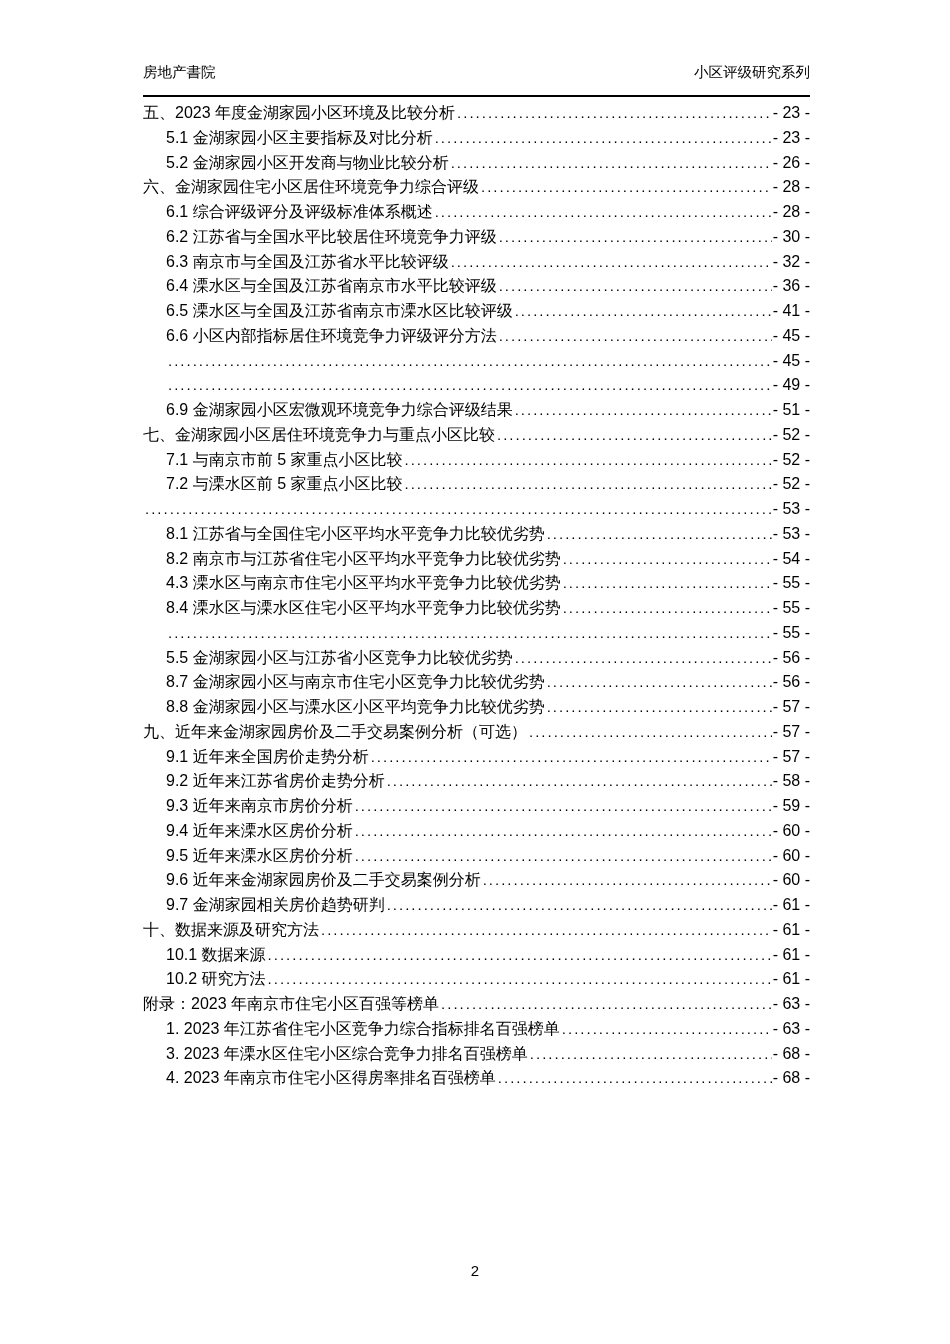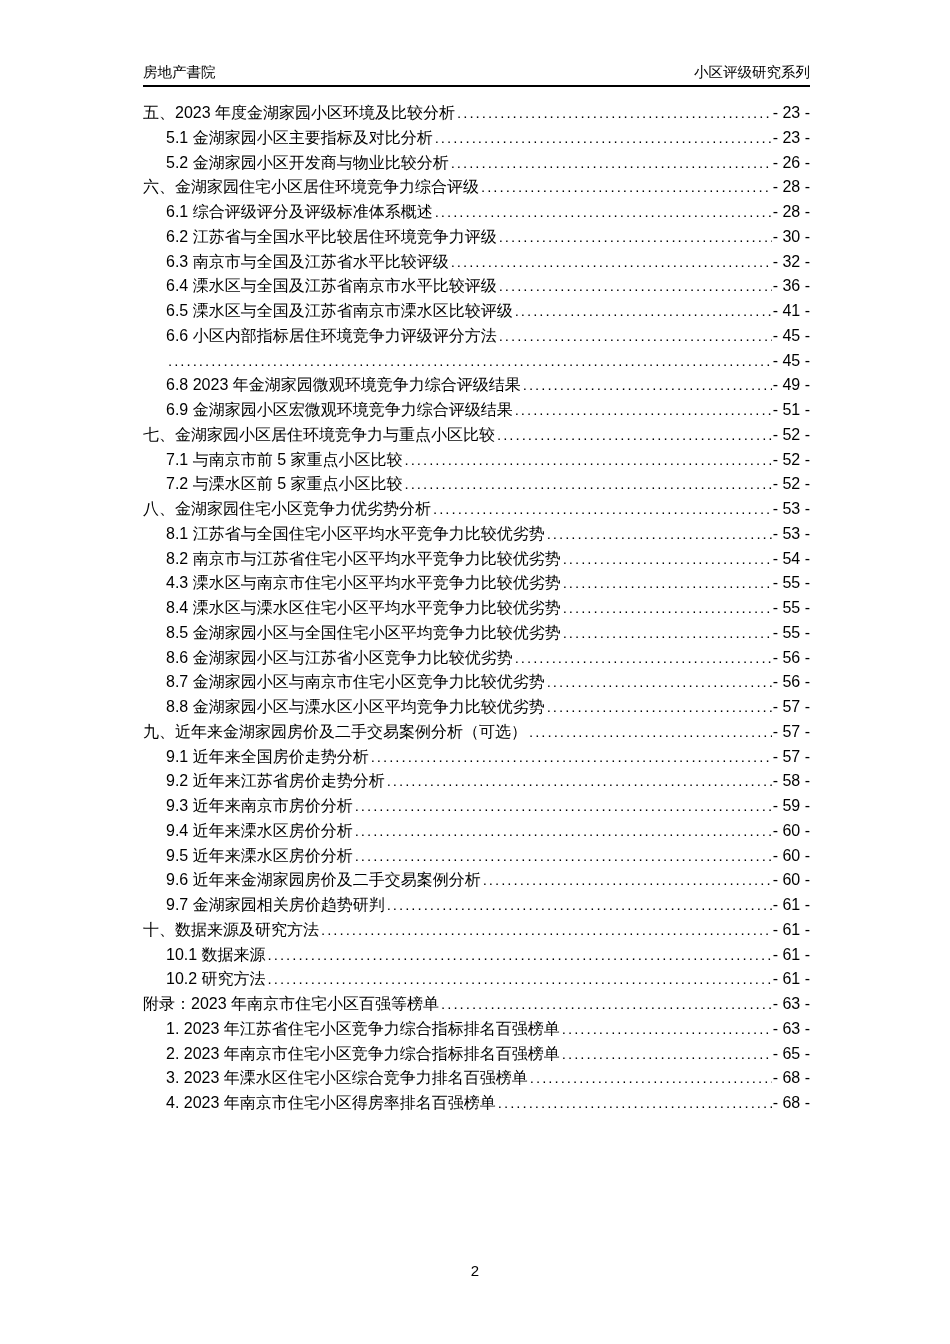--- a/index.html
+++ b/index.html
@@ -25,21 +25,21 @@
     position: absolute;
     left: 143px;
     width: 667px;
     top: 62px;
     display: flex;
     justify-content: space-between;
     align-items: flex-end;
     font-size: 14.5px;
     line-height: 21px;
     border-bottom: 2px solid #000000;
-    padding-bottom: 2px;
+    padding-bottom: 12px;
   }
   
   .toc {
     position: absolute;
     left: 143px;
     width: 667px;
     top: 101px;
   }
   .entry {
     display: flex;
@@ -133,21 +133,20 @@
       <div class="entry lvl2">
     <span class="t">6.6 小区内部指标居住环境竞争力评级评分方法</span>
     <span class="leader"></span>
     <span class="p">- 45 -</span>
   </div>
       <div class="entry lvl2">
     <span class="leader"></span>
     <span class="p">- 45 -</span>
   </div>
       <div class="entry lvl2">
-    <span class="t">6.8 2023 年金湖家园微观环境竞争力综合评级结果</span>
     <span class="leader"></span>
     <span class="p">- 49 -</span>
   </div>
       <div class="entry lvl2">
     <span class="t">6.9 金湖家园小区宏微观环境竞争力综合评级结果</span>
     <span class="leader"></span>
     <span class="p">- 51 -</span>
   </div>
       <div class="entry lvl1">
     <span class="t">七、金湖家园小区居住环境竞争力与重点小区比较</span>
@@ -158,21 +157,20 @@
     <span class="t">7.1 与南京市前 5 家重点小区比较</span>
     <span class="leader"></span>
     <span class="p">- 52 -</span>
   </div>
       <div class="entry lvl2">
     <span class="t">7.2 与溧水区前 5 家重点小区比较</span>
     <span class="leader"></span>
     <span class="p">- 52 -</span>
   </div>
       <div class="entry lvl1">
-    <span class="t">八、金湖家园住宅小区竞争力优劣势分析</span>
     <span class="leader"></span>
     <span class="p">- 53 -</span>
   </div>
       <div class="entry lvl2">
     <span class="t">8.1 江苏省与全国住宅小区平均水平竞争力比较优劣势</span>
     <span class="leader"></span>
     <span class="p">- 53 -</span>
   </div>
       <div class="entry lvl2">
     <span class="t">8.2 南京市与江苏省住宅小区平均水平竞争力比较优劣势</span>
@@ -183,26 +181,25 @@
     <span class="t">4.3 溧水区与南京市住宅小区平均水平竞争力比较优劣势</span>
     <span class="leader"></span>
     <span class="p">- 55 -</span>
   </div>
       <div class="entry lvl2">
     <span class="t">8.4 溧水区与溧水区住宅小区平均水平竞争力比较优劣势</span>
     <span class="leader"></span>
     <span class="p">- 55 -</span>
   </div>
       <div class="entry lvl2">
-    <span class="t">8.5 金湖家园小区与全国住宅小区平均竞争力比较优劣势</span>
     <span class="leader"></span>
     <span class="p">- 55 -</span>
   </div>
       <div class="entry lvl2">
-    <span class="t">8.6 金湖家园小区与江苏省小区竞争力比较优劣势</span>
+    <span class="t">5.5 金湖家园小区与江苏省小区竞争力比较优劣势</span>
     <span class="leader"></span>
     <span class="p">- 56 -</span>
   </div>
       <div class="entry lvl2">
     <span class="t">8.7 金湖家园小区与南京市住宅小区竞争力比较优劣势</span>
     <span class="leader"></span>
     <span class="p">- 56 -</span>
   </div>
       <div class="entry lvl2">
     <span class="t">8.8 金湖家园小区与溧水区小区平均竞争力比较优劣势</span>
@@ -266,25 +263,20 @@
   </div>
       <div class="entry lvl1">
     <span class="t">附录：2023 年南京市住宅小区百强等榜单</span>
     <span class="leader"></span>
     <span class="p">- 63 -</span>
   </div>
       <div class="entry lvl2">
     <span class="t">1. 2023 年江苏省住宅小区竞争力综合指标排名百强榜单</span>
     <span class="leader"></span>
     <span class="p">- 63 -</span>
-  </div>
-      <div class="entry lvl2">
-    <span class="t">2. 2023 年南京市住宅小区竞争力综合指标排名百强榜单</span>
-    <span class="leader"></span>
-    <span class="p">- 65 -</span>
   </div>
       <div class="entry lvl2">
     <span class="t">3. 2023 年溧水区住宅小区综合竞争力排名百强榜单</span>
     <span class="leader"></span>
     <span class="p">- 68 -</span>
   </div>
       <div class="entry lvl2">
     <span class="t">4. 2023 年南京市住宅小区得房率排名百强榜单</span>
     <span class="leader"></span>
     <span class="p">- 68 -</span>

